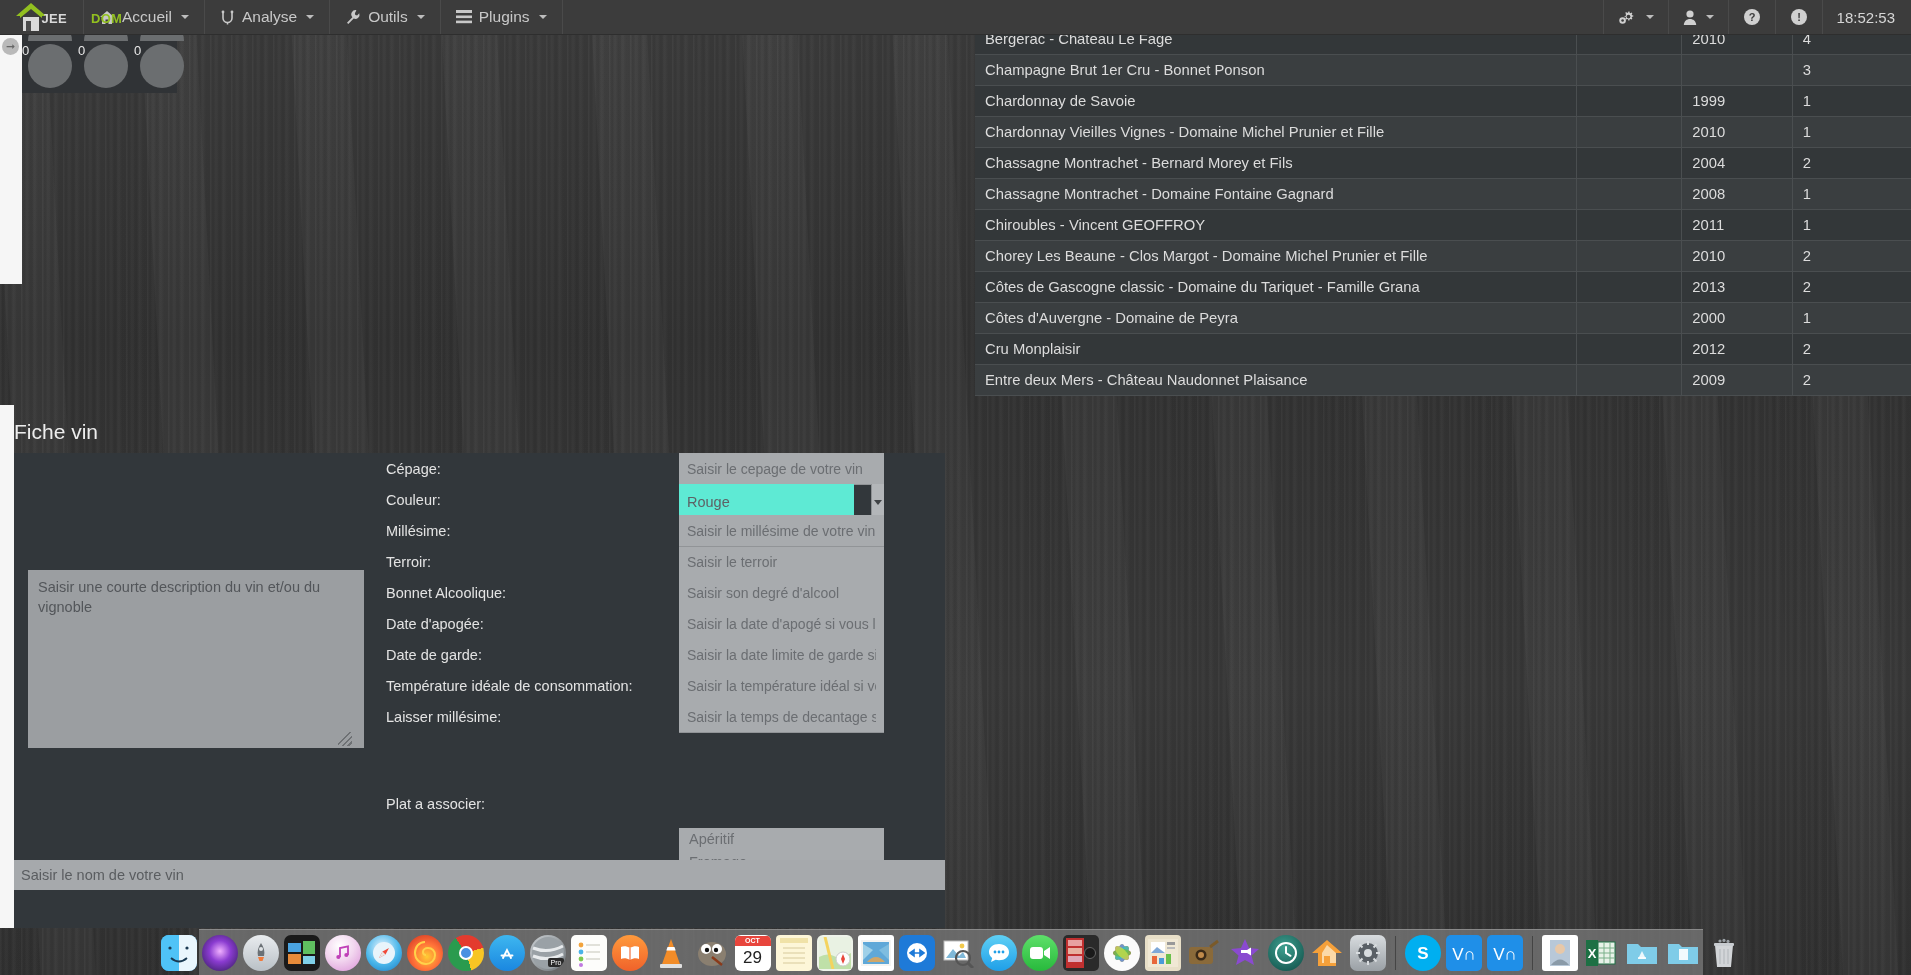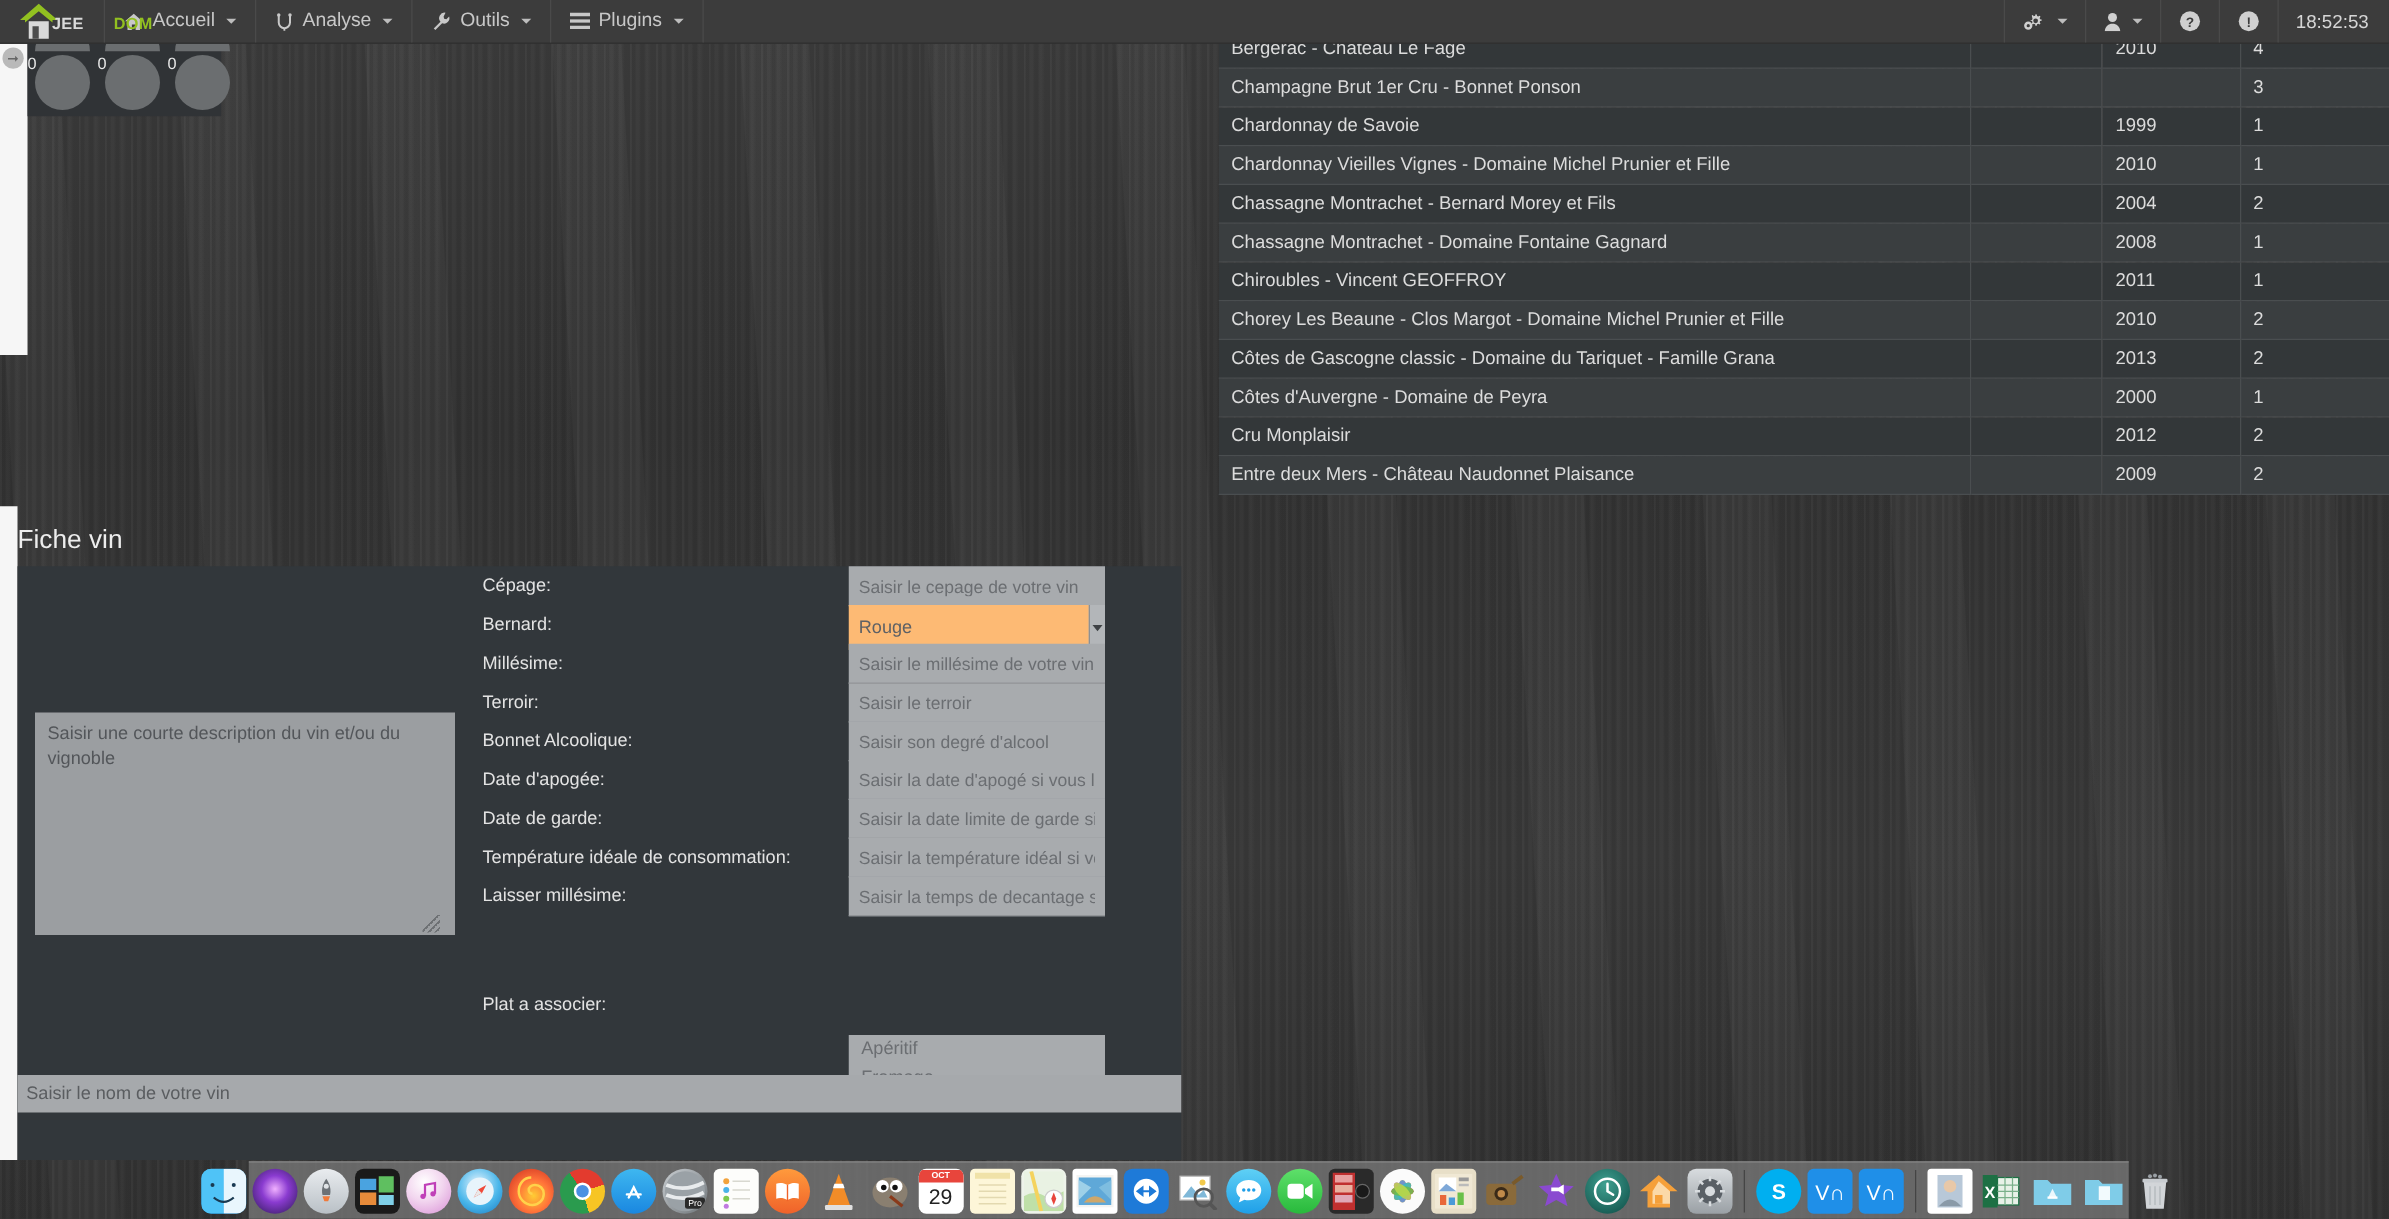--- a/index.html
+++ b/index.html
@@ -154,23 +154,23 @@
   .sel-arrow {
     position:absolute; right:0px; top:0px; width:13px; height:36px;
     background:#b3b6b9; display:flex;align-items:center;justify-content:center;
     pointer-events:none; border-left:1px solid #8d9093;
   }
   .sel-arrow i {
     width:0;height:0;border-left:4px solid transparent;border-right:4px solid transparent;
     border-top:5px solid #3f4245; display:block;
   }
   select.sel-inner {
-    width:205px; height:36px;
+    width:175px; height:36px;
     -webkit-appearance:none; appearance:none;
-    background:#fdba74; border:none; outline:none;
+    background:#5eead4; border:none; outline:none;
     color:#5e6165; font-size:14.5px; padding: 0 8px;
     font-family:"Liberation Sans", sans-serif;
   }
 
   
   #plat-listbox {
     position:absolute; left:665px; top:375px; width:205px; height:56px;
     background:#a8abae; overflow:hidden;
   }
   #plat-listbox .opt { color:#6b6e72; font-size:14.5px; padding: 2px 10px; line-height:1.3;}
@@ -433,21 +433,21 @@
 
     <textarea id="desc-textarea" placeholder="Saisir une courte description du vin et/ou du vignoble" style=""></textarea>
     <div id="desc-grip"></div>
 
     <div class="frm-row" style="top:0px;">
       <div class="frm-label">Cépage:</div>
       <input class="frm-field" style="top: 0px;" placeholder="Saisir le cepage de votre vin">
     </div>
 
     <div class="frm-row" style="top:31px;">
-      <div class="frm-label">Bernard:</div>
+      <div class="frm-label">Couleur:</div>
       <div class="sel-wrap" style="top:0px;">
         <select class="sel-inner">
           <option>Rouge</option>
         </select>
         <div class="sel-arrow">
             <i></i>
           </div>
       </div>
     </div>
 

